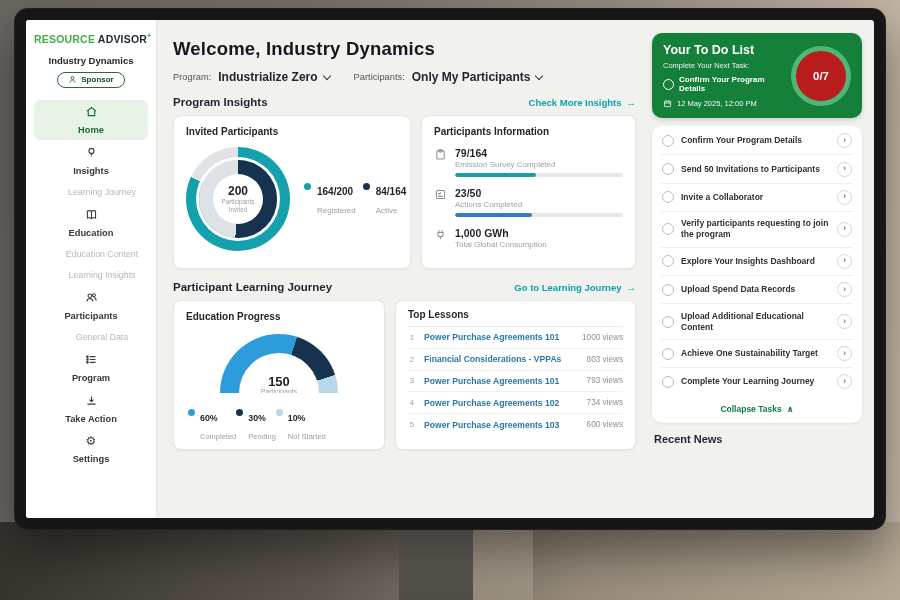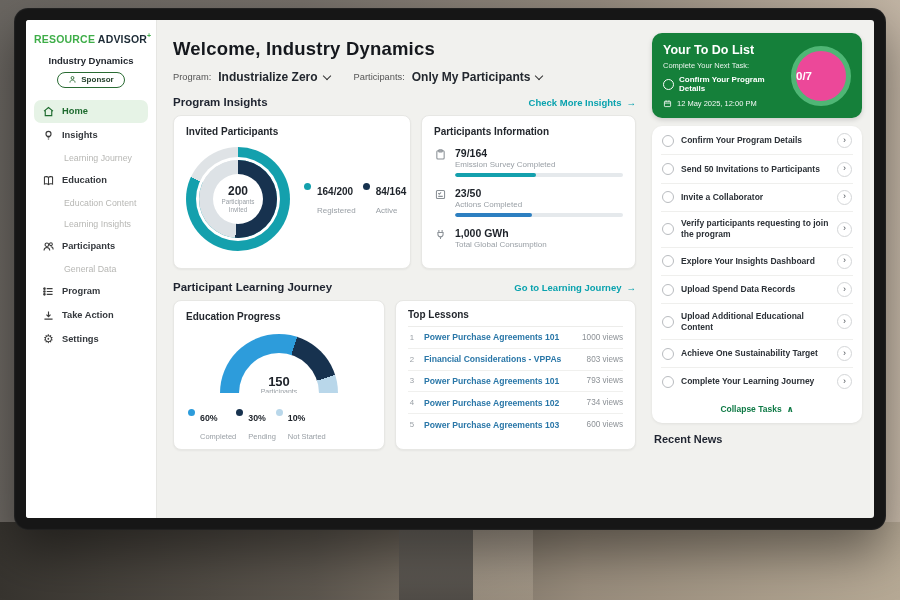--- a/index.html
+++ b/index.html
@@ -20,21 +20,21 @@
   .sidebar{width:131px;background:#fff;border-right:1px solid #e6e6e3;padding:12px 8px 0 8px;box-sizing:border-box;flex:none;}
   .logo{font-size:10.5px;font-weight:bold;letter-spacing:.2px;text-align:center;white-space:nowrap;}
   .logo .lg{color:#3fae49;}
   .logo .ld{color:#1d2b36;}
   .logo sup{font-size:7px;color:#3fae49;}
   .org{margin-top:10px;text-align:center;font-size:9.5px;font-weight:bold;color:#22272e;}
   .sponsor{margin:6px auto 0 auto;width:58px;display:flex;align-items:center;justify-content:center;gap:4px;
     border:1px solid #2a6b33;border-radius:10px;padding:2.5px 4px;font-size:8px;font-weight:bold;color:#22402a;background:#fff;cursor:pointer;}
   .nav{margin-top:12px;}
   .nav-item{display:flex;align-items:center;gap:7px;padding:5px 8px;margin:1px 0;border-radius:7px;
-    font-size:9.3px;font-weight:bold;color:#34383d;cursor:pointer;}
+    font-size:9.3px;font-weight:bold;color:#34383d;cursor:pointer;flex-direction:column;}
   .nav-item svg{flex:none;}
   .nav-item.sub{padding-left:30px;color:#b7b7b4;font-weight:normal;font-size:8.8px;}
   .nav-item.active{background:#e6f3e6;color:#1e6b2f;}
 
   
   .main{flex:1;padding:14px 12px 12px 16px;box-sizing:border-box;min-width:0;}
   h1.title{margin:4px 0 10px 0;font-size:18.5px;color:#15181d;letter-spacing:.2px;}
   .filters{display:flex;align-items:center;gap:7px;font-size:9.3px;color:#555;margin-bottom:12px;}
   .fsel{display:flex;align-items:center;gap:6px;background:none;border:none;font-family:inherit;
     font-size:12px;font-weight:bold;color:#22272e;cursor:pointer;padding:0;}
@@ -103,22 +103,22 @@
   
   .right{width:226px;flex:none;padding:13px 12px 0 4px;box-sizing:border-box;}
   .todo-green{background:#15803a;border-radius:10px;padding:10px 11px;color:#fff;display:flex;justify-content:space-between;
     box-shadow:0 2px 5px rgba(0,0,0,.15);}
   .tg-left{min-width:0;}
   .tg-title{font-size:12.5px;font-weight:bold;}
   .tg-sub{font-size:7.5px;opacity:.9;margin-top:4px;}
   .tg-next{display:flex;align-items:center;gap:5px;margin-top:5px;font-size:8px;font-weight:bold;cursor:pointer;}
   .tg-cb{width:9px;height:9px;border:1.3px solid #fff;border-radius:50%;flex:none;}
   .tg-due{display:flex;align-items:center;gap:5px;margin-top:6px;font-size:7.5px;opacity:.95;}
-  .ring07{width:50px;height:50px;border-radius:50%;border:5px solid #4fb675;background:#ec4899;flex:none;
-    display:flex;align-items:center;justify-content:flex-start;font-size:11.5px;font-weight:bold;margin-top:3px;}
+  .ring07{width:50px;height:50px;border-radius:50%;border:5px solid #4fb675;background:#b91c1c;flex:none;
+    display:flex;align-items:center;justify-content:center;font-size:11.5px;font-weight:bold;margin-top:3px;}
   .tasks-card{background:#fff;border-radius:10px;margin-top:8px;padding:1px 9px;box-shadow:0 1px 3px rgba(0,0,0,.07);}
   .task{display:flex;align-items:center;gap:7px;padding:6.2px 1px;border-bottom:1px solid #efefed;cursor:pointer;}
   .task-cb{width:10px;height:10px;border:1.4px solid #b9bcc0;border-radius:50%;flex:none;}
   .task-label{flex:1;font-size:8.5px;font-weight:bold;color:#2c3137;line-height:1.3;min-width:0;}
   .task-go{width:15px;height:15px;border:1px solid #d4d6d8;border-radius:50%;flex:none;display:flex;align-items:center;
     justify-content:center;font-size:9px;color:#4a4f55;line-height:1;padding-bottom:1px;box-sizing:border-box;}
   .collapse{display:flex;align-items:center;justify-content:center;gap:5px;padding:8px 0;font-size:8.5px;
     font-weight:bold;color:#0f7a46;cursor:pointer;}
   .news-title{margin:10px 2px 0 2px;font-size:11px;font-weight:bold;color:#1f2430;}
   svg{display:block;}

